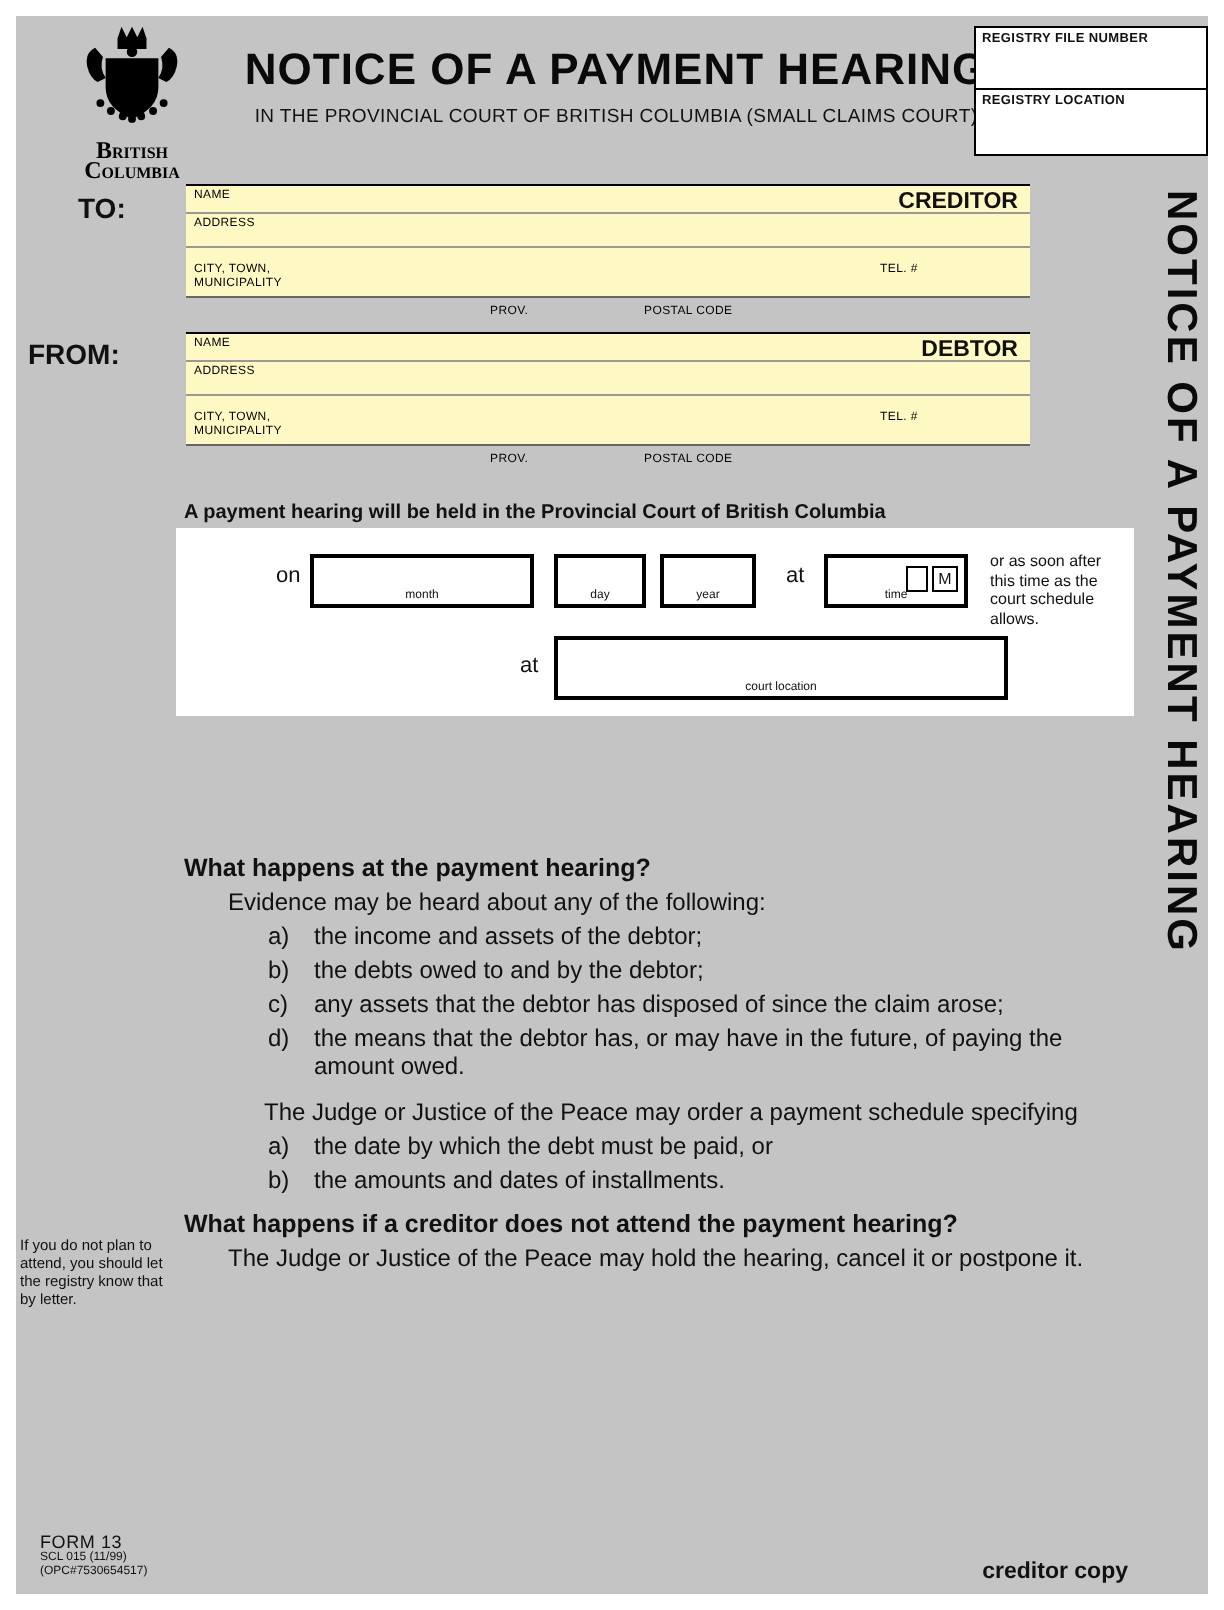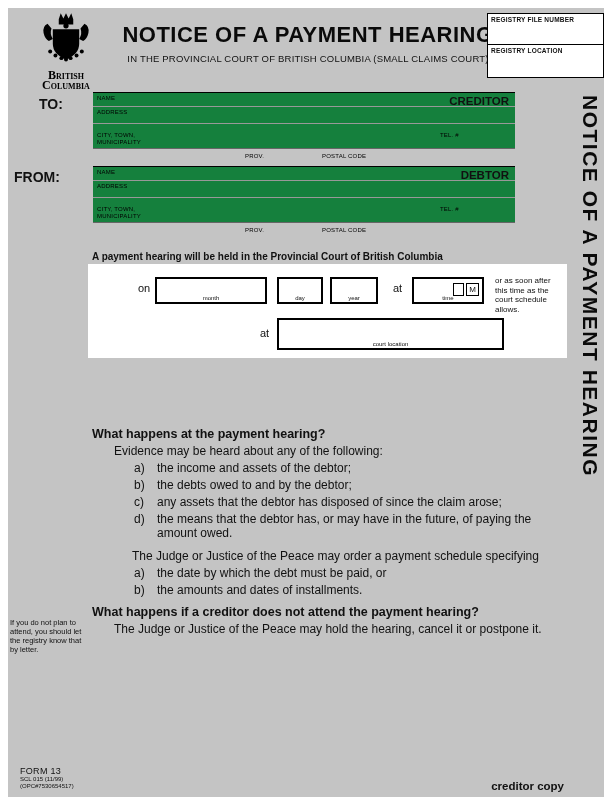--- a/index.html
+++ b/index.html
@@ -14,21 +14,21 @@
   .main-title{font-size:22px;font-weight:bold;letter-spacing:.5px;color:#0a0a0a;}
   .sub-title{font-size:9.5px;margin-top:5px;letter-spacing:.2px;}
   .registry{left:479px;top:5px;width:117px;}
   .regbox{background:#fff;border:1px solid #000;height:32px;padding:2px 3px;box-sizing:border-box;}
   .regbox+.regbox{margin-top:-1px;height:34px;}
   .reglabel{font-size:6.5px;font-weight:bold;letter-spacing:.2px;}
   
   .vtitle{left:558px;top:87px;height:334px;width:36px;writing-mode:vertical-rl;font-size:21px;font-weight:bold;letter-spacing:1.5px;white-space:nowrap;color:#0a0a0a;}
   
   .party-label{font-size:14px;font-weight:bold;}
-  .pbox{background:#15803d;border-top:1px solid #000;border-bottom:1px solid #666;width:422px;box-sizing:border-box;}
+  .pbox{background:#fef9c3;border-top:1px solid #000;border-bottom:1px solid #666;width:422px;box-sizing:border-box;}
   .pbox .row1{height:13px;border-bottom:1px solid #999;position:relative;}
   .pbox .row2{height:16px;border-bottom:1px solid #999;position:relative;}
   .pbox .row3{position:relative;}
   .flabel{font-size:6px;letter-spacing:.2px;color:#000;}
   .corner{position:absolute;left:4px;top:2px;}
   .party-name{position:absolute;right:6px;top:2px;font-size:11.5px;font-weight:bold;}
   .pre{white-space:pre-line;line-height:7px;}
   .under-label{font-size:6px;}
   
   .hearing-head{font-size:10px;font-weight:bold;}

